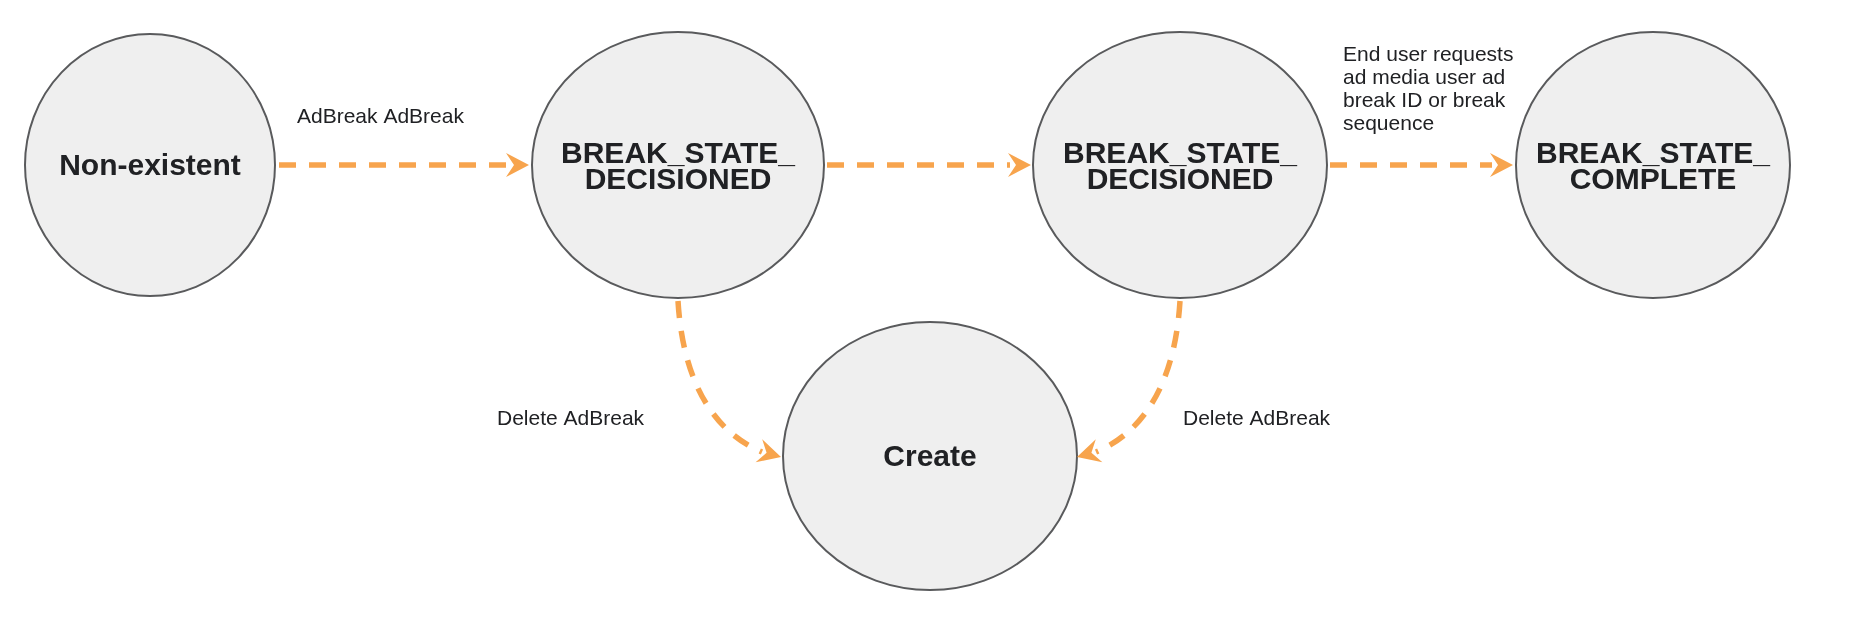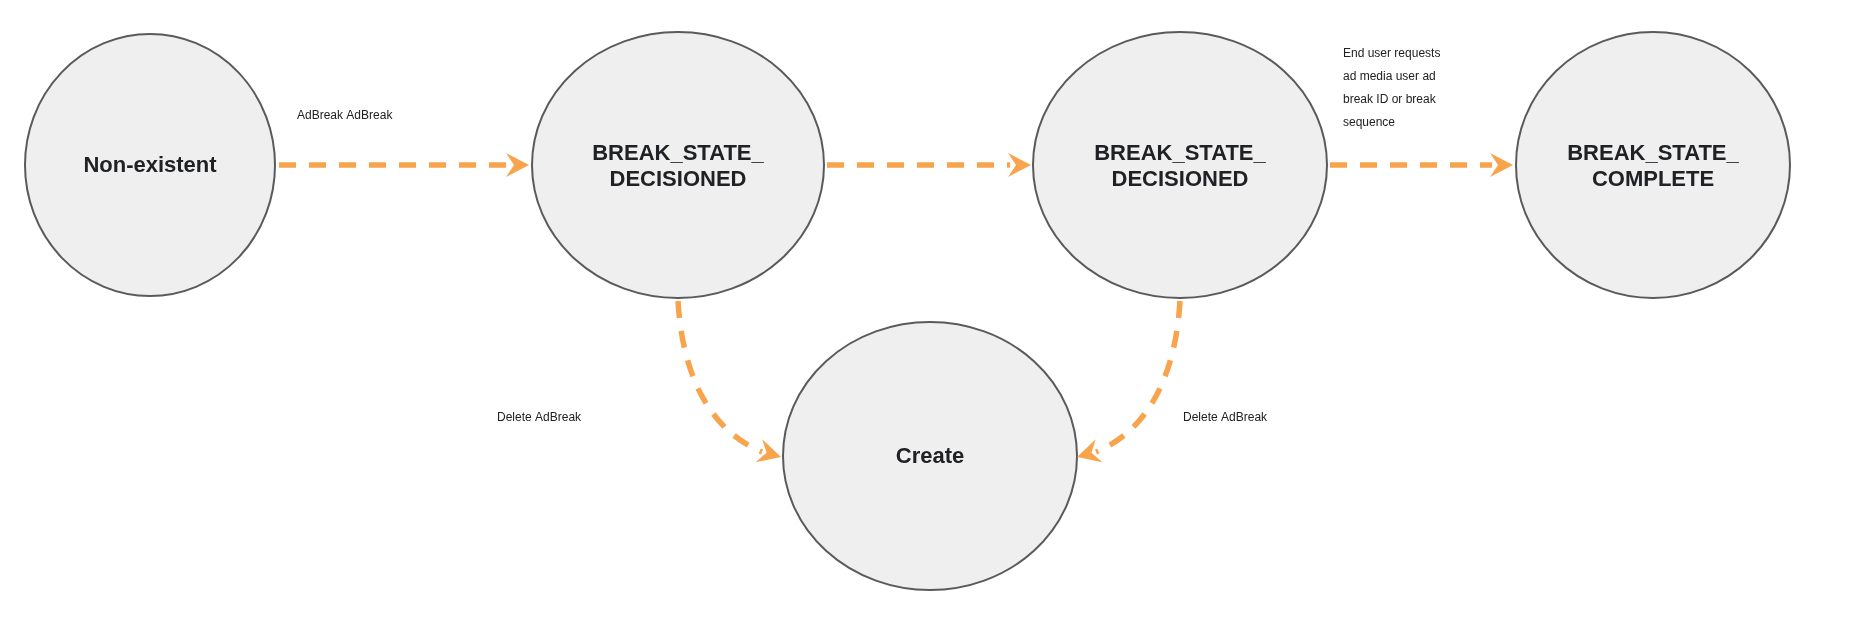--- a/index.html
+++ b/index.html
@@ -19,29 +19,29 @@
   }
   .layer{position:absolute;left:0;top:0;}
   .node{fill:var(--node-fill);stroke:var(--node-border);stroke-width:2;}
   .edge{stroke:var(--arrow);stroke-width:5.5;fill:none;stroke-dasharray:17 13;}
   .head{fill:var(--arrow);stroke:none;}
   .node-label{
     position:absolute;
     transform:translate(-50%,-50%);
     text-align:center;
     font-weight:bold;
-    font-size:22px;
+    font-size:30px;
     line-height:26px;
     white-space:nowrap;
   }
   .node-label span{display:block;}
   .mono, .code{font-family:Liberation Sans, sans-serif;}
   .edge-label{
     position:absolute;
-    font-size:12px;
+    font-size:21px;
     line-height:23px;
     white-space:nowrap;
   }
   .edge-label .line{display:block;}
 </style>
 </head>
 <body>
 
 <div class="diagram">
 

